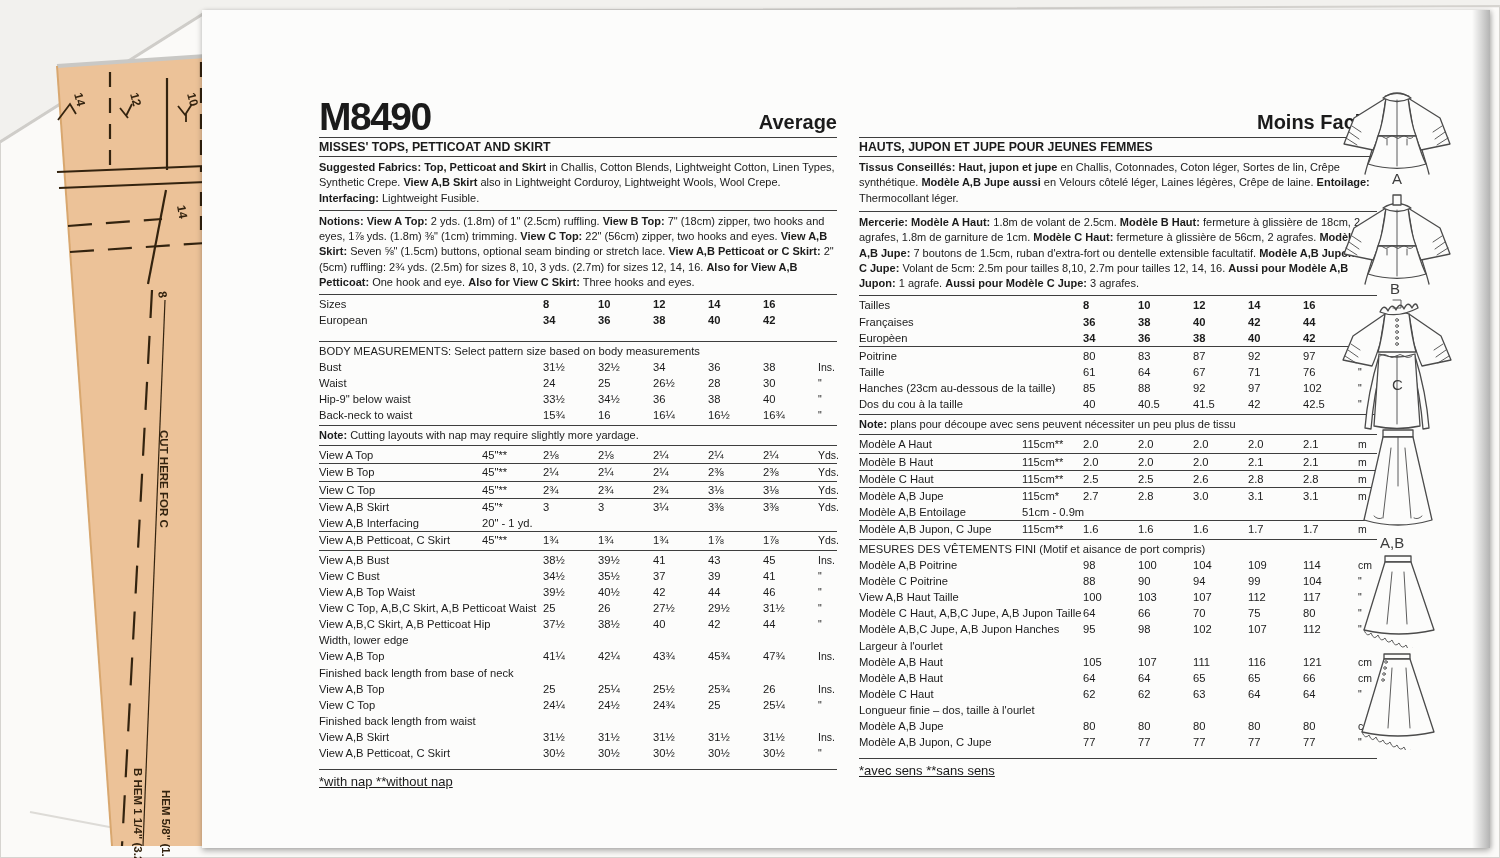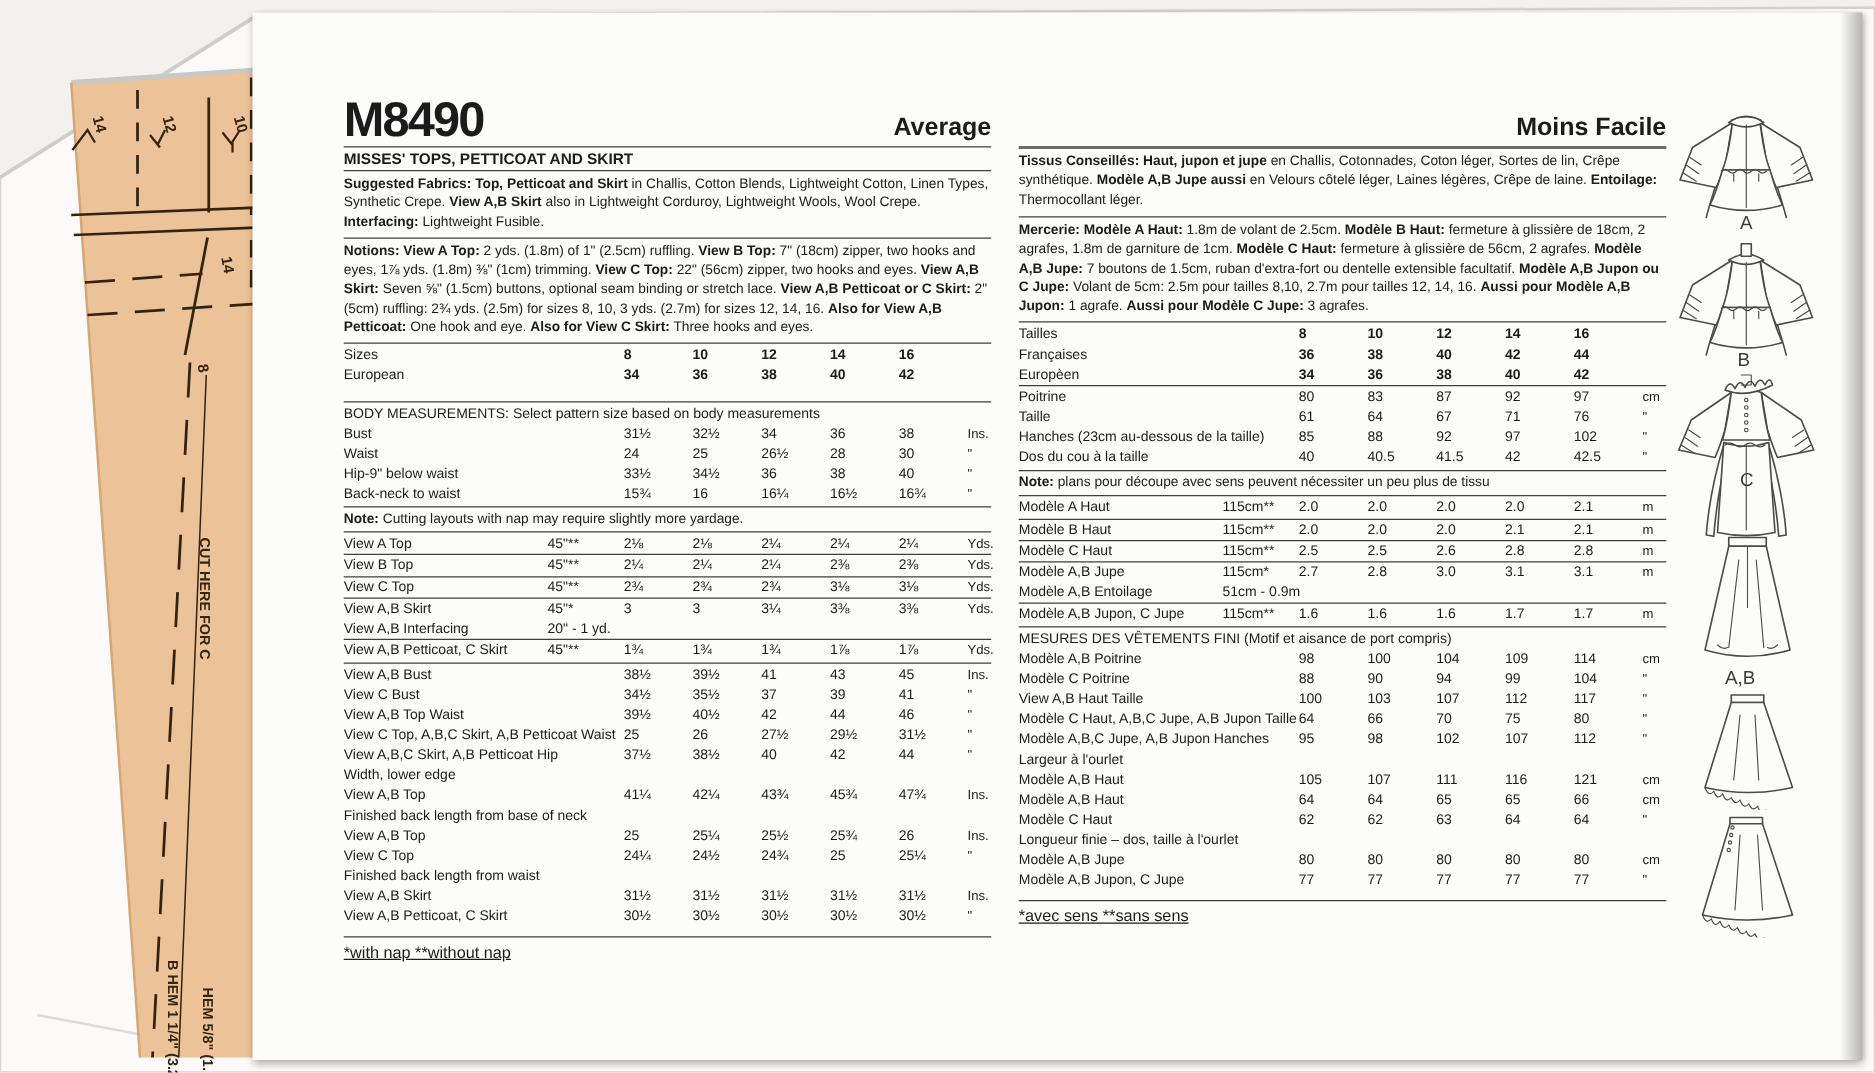--- a/index.html
+++ b/index.html
@@ -15,21 +15,21 @@
   #tissue-layer{position:absolute;left:0;top:0;}
   
   .sheet{
     position:absolute;left:202px;top:10px;width:1288px;height:838px;
     background:#fcfcfb;
     box-shadow:0 3px 6px rgba(0,0,0,.28), 2px 0 4px rgba(0,0,0,.12);
   }
   .curl{position:absolute;right:0;top:0;bottom:0;width:18px;
     background:linear-gradient(to right,rgba(255,255,255,0),rgba(120,120,120,.55));}
   
-  .col{position:absolute;top:64px;width:518px;}
+  .col{position:absolute;top:84px;width:518px;margin-left:44px;}
   .col.en{left:73px;}
   .col.fr{left:613px;}
   .code-row{display:flex;justify-content:space-between;align-items:flex-end;height:40px;margin-bottom:3px;}
   .code{font-size:39px;font-weight:700;letter-spacing:-1.5px;line-height:.9;}
   .difficulty{font-size:20px;font-weight:600;}
   .rule{border-top:1.6px solid #3e3e3e;height:0;}
   .sec-title{font-size:12.3px;font-weight:700;padding:2px 0 2px;}
   .para{font-size:11px;line-height:15.3px;padding:3px 0 4px;}
   .para b{font-weight:700;}
   .gap6{height:6px;} .gap10{height:10px;}
@@ -339,20 +339,21 @@
     <div class="rule"></div>
     <div class="footnote">*with nap   **without nap</div>
   </div>
 
   <div class="col fr">
     <div class="code-row">
       <span class="code"></span>
       <span class="difficulty">Moins Facile</span>
     </div>
     <div class="rule"></div>
+    <div class="sec-title">HAUTS, JUPON ET JUPE POUR JEUNES FEMMES</div>
     <div class="rule"></div>
     <div class="para" style="min-height:47px"><b>Tissus Conseillés: Haut, jupon et jupe</b> en Challis, Cotonnades, Coton léger, Sortes de lin, Crêpe synthétique. <b>Modèle A,B Jupe aussi</b> en Velours côtelé léger, Laines légères, Crêpe de laine. <b>Entoilage:</b> Thermocollant léger.</div>
     <div class="rule"></div>
     <div class="para"><b>Mercerie: Modèle A Haut:</b> 1.8m de volant de 2.5cm. <b>Modèle B Haut:</b> fermeture à glissière de 18cm, 2 agrafes, 1.8m de garniture de 1cm. <b>Modèle C Haut:</b> fermeture à glissière de 56cm, 2 agrafes. <b>Modèle A,B Jupe:</b> 7 boutons de 1.5cm, ruban d'extra-fort ou dentelle extensible facultatif. <b>Modèle A,B Jupon ou C Jupe:</b> Volant de 5cm: 2.5m pour tailles 8,10, 2.7m pour tailles 12, 14, 16. <b>Aussi pour Modèle A,B Jupon:</b> 1 agrafe. <b>Aussi pour Modèle C Jupe:</b> 3 agrafes.</div>
     <div class="rule"></div>
     <div class="tblock" style="padding-bottom:0">
         <div class="trow bv">
           <span class="lbl">Tailles</span>
           <span class="wid"> </span>
           <span class="val">8</span>

